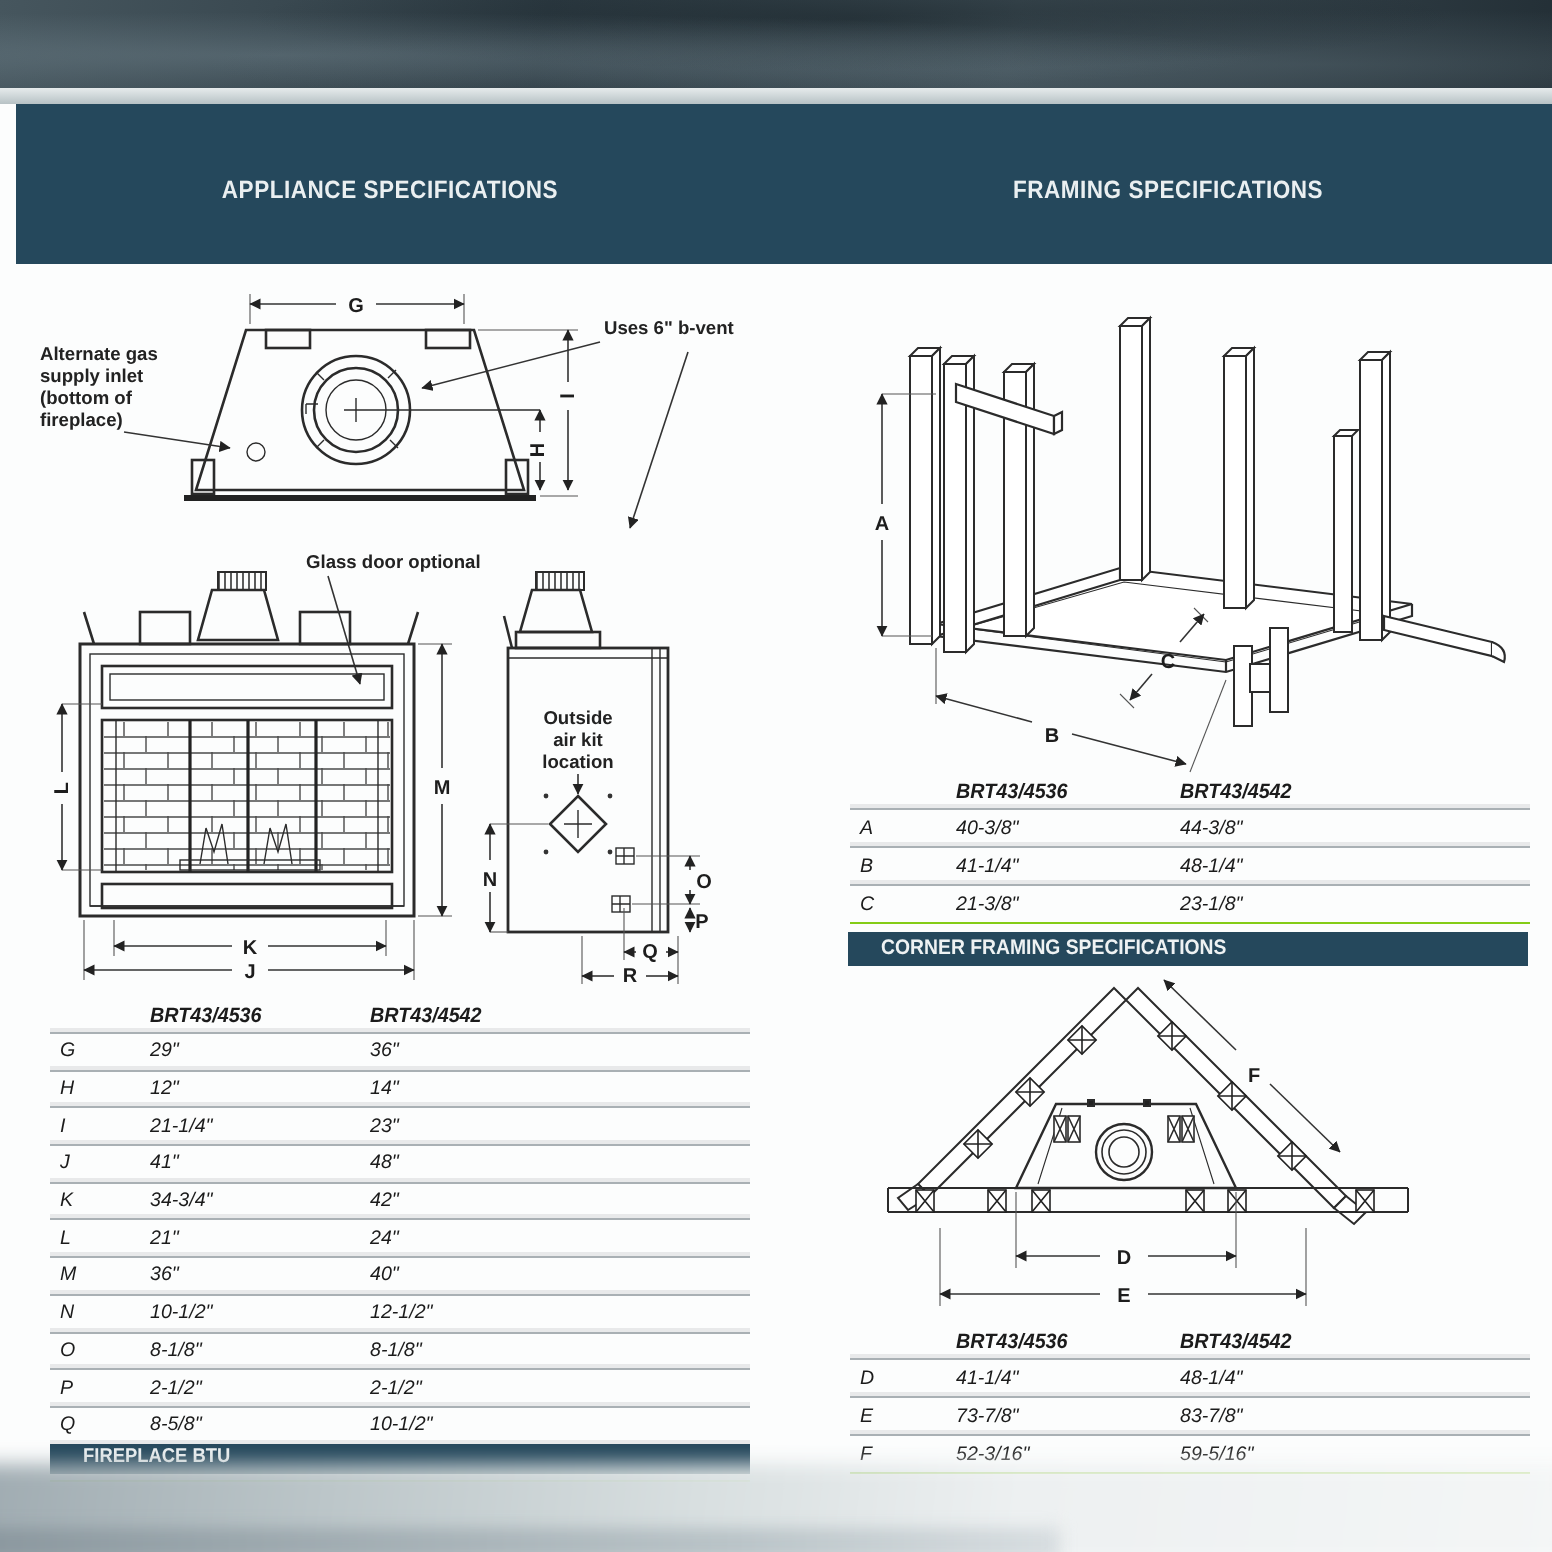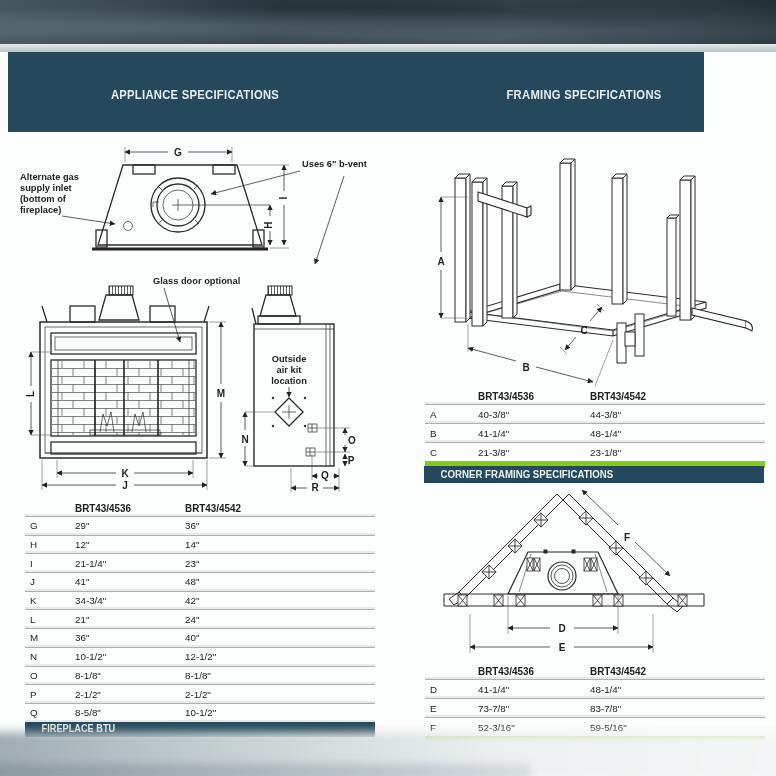--- a/index.html
+++ b/index.html
@@ -9,21 +9,21 @@
   .bg-top{position:absolute;left:0;top:0;width:776px;height:46px;
     background:
       radial-gradient(ellipse at 18% 60%, rgba(130,150,160,.35), transparent 55%),
       radial-gradient(ellipse at 55% 20%, rgba(15,25,30,.45), transparent 50%),
       radial-gradient(ellipse at 85% 70%, rgba(120,140,150,.25), transparent 60%),
       linear-gradient(100deg,#46565e 0%,#2e3c44 35%,#3e4d55 65%,#232f36 100%);}
   .bg-strip{position:absolute;left:0;top:44px;width:776px;height:8px;
     background:linear-gradient(#e6ebec,#b7c2c5);}
   .page{position:absolute;left:0;top:52px;width:776px;height:724px;background:#fcfdfd;}
 
-  .header-bar{position:absolute;left:8px;top:52px;width:696px;height:80px;background:#25485c;text-decoration:underline;}
+  .header-bar{position:absolute;left:8px;top:52px;width:768px;height:80px;background:#25485c;text-decoration:underline;}
   .hdr-title{position:absolute;top:36px;width:320px;text-align:center;color:#eaeff1;
     font-size:12.5px;font-weight:700;letter-spacing:.3px;transform:scaleX(.9);white-space:nowrap;}
   .hdr-left{left:27px;}
   .hdr-right{left:416px;}
 
   svg{position:absolute;overflow:visible;}
   .oln{fill:none;stroke:#2b2b2b;stroke-width:1.3;}
   .thin{fill:none;stroke:#2b2b2b;stroke-width:.7;}
   .dim{fill:none;stroke:#333;stroke-width:.8;}
   .ext{fill:none;stroke:#555;stroke-width:.55;}
@@ -38,21 +38,21 @@
 
   .spec-table{position:absolute;font-size:9.8px;color:#1b1b1b;}
   .t-head,.t-row{display:grid;align-items:center;}
   .tbl-left .t-head,.tbl-left .t-row{grid-template-columns:50px 110px auto;}
   .tbl-right .t-head,.tbl-right .t-row{grid-template-columns:53px 112px auto;}
   .t-head{height:16px;font-weight:700;font-size:10.4px;}
   .t-head span{transform:scaleX(.95);transform-origin:left;white-space:nowrap;}
   .tbl-left .t-row{height:17.7px;}
   .tbl-right .t-row{height:18px;}
   .t-row{border-top:1px solid #a9b0b4;box-shadow:0 -2px 0 rgba(170,177,181,.25);}
-  .spec-table{border-bottom:7px solid #84cc16;}
+  .spec-table{border-bottom:1px solid #84cc16;font-style:italic;}
   .c0{padding-left:5px;}
 
   .blur1{position:absolute;left:-12px;top:732px;width:800px;height:50px;filter:blur(5px);
     background:linear-gradient(97deg,#9fabb1 0%,#bcc6c9 22%,#d8dfe0 45%,#edf0f1 65%,#f4f6f6 100%);}
   .blur2{position:absolute;left:-10px;top:764px;width:540px;height:16px;filter:blur(4px);
     background:linear-gradient(90deg,#8a979e,#b9c3c7 70%,#d7dde0);}
 </style>
 </head>
 <body>
 

